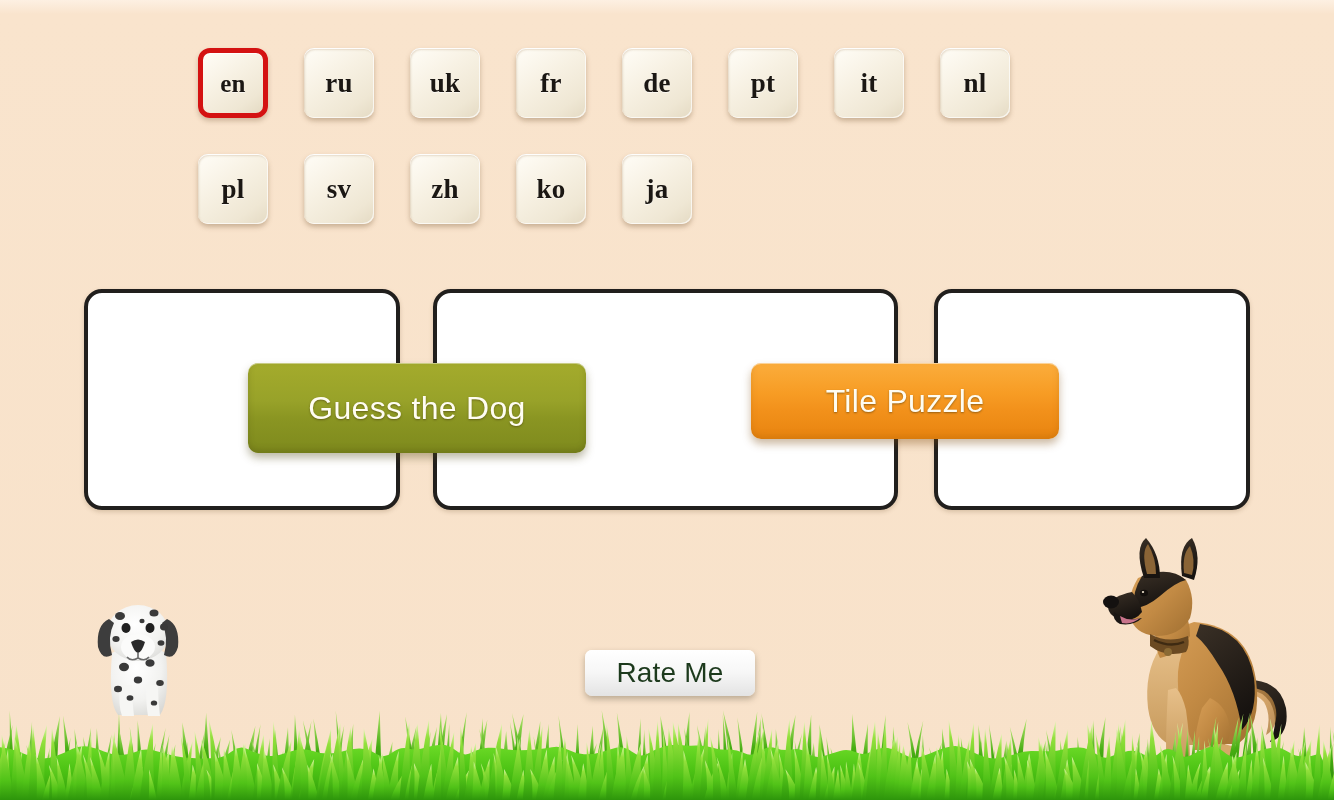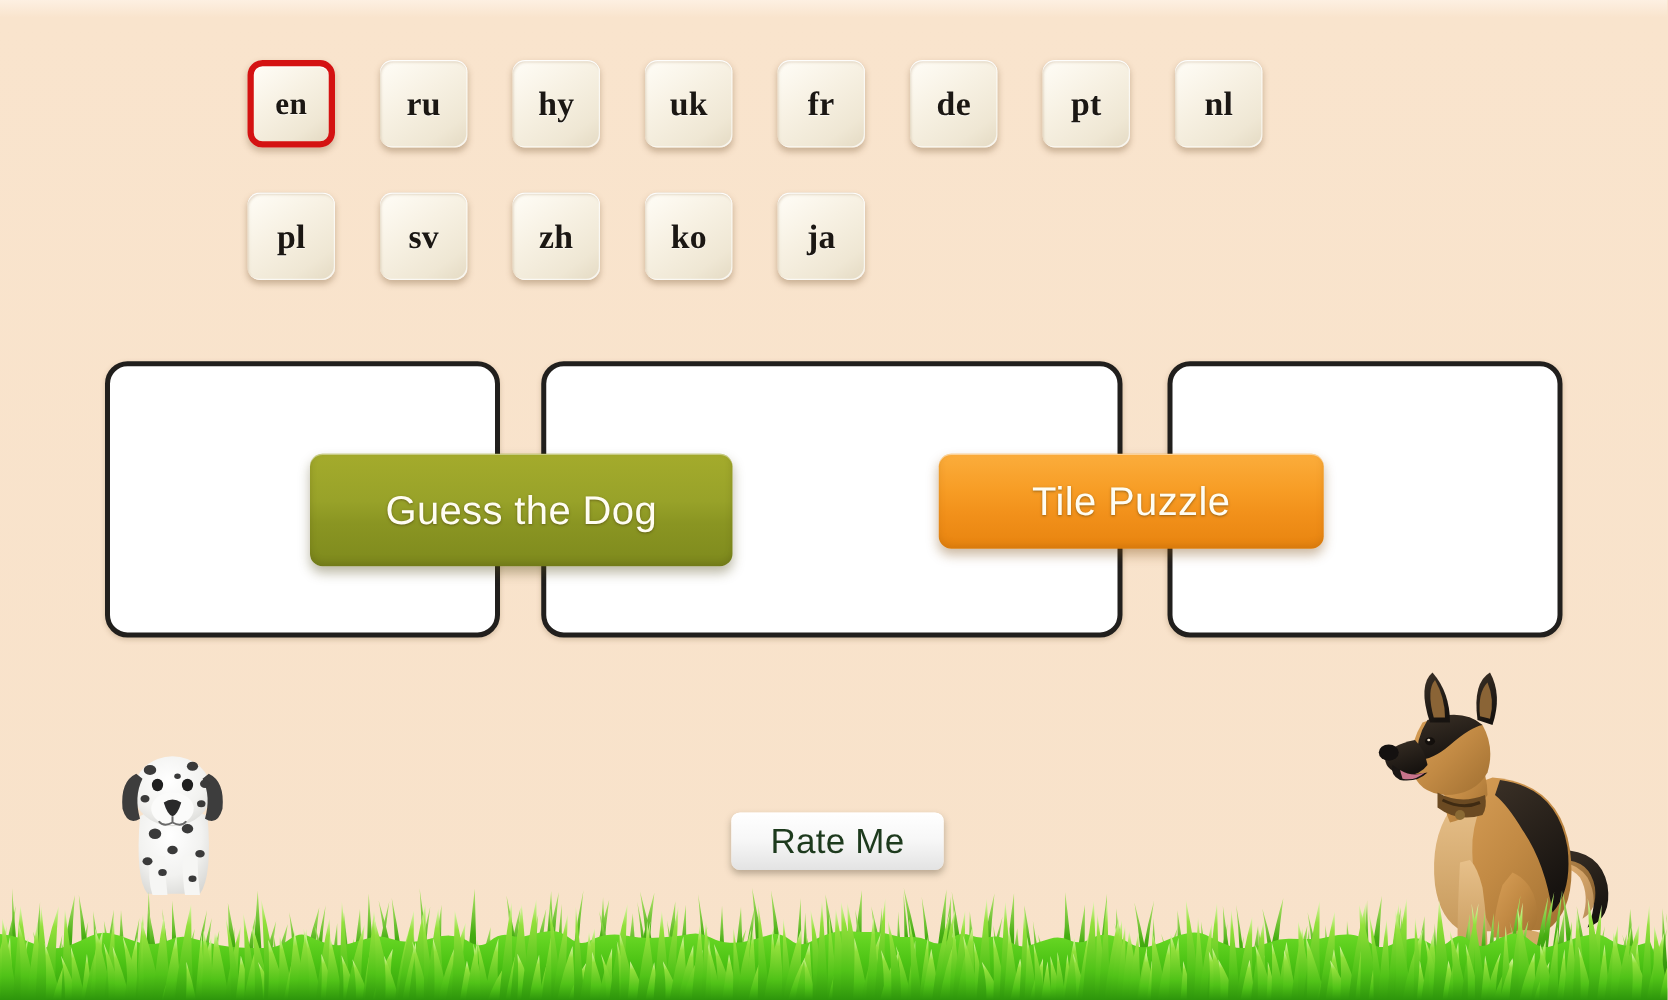--- a/index.html
+++ b/index.html
@@ -117,33 +117,33 @@
 <div id="stage">
 
   <div id="lang-grid">
       <div class="lang-key selected">
         <span class="kc">en</span>
       </div>
       <div class="lang-key">
         <span class="kc">ru</span>
       </div>
       <div class="lang-key">
-        <span class="kc">hy</span>
-      </div>
-      <div class="lang-key">
         <span class="kc">uk</span>
       </div>
       <div class="lang-key">
         <span class="kc">fr</span>
       </div>
       <div class="lang-key">
         <span class="kc">de</span>
       </div>
       <div class="lang-key">
         <span class="kc">pt</span>
+      </div>
+      <div class="lang-key">
+        <span class="kc">it</span>
       </div>
       <div class="lang-key">
         <span class="kc">nl</span>
       </div>
       <div class="lang-key">
         <span class="kc">pl</span>
       </div>
       <div class="lang-key">
         <span class="kc">sv</span>
       </div>

